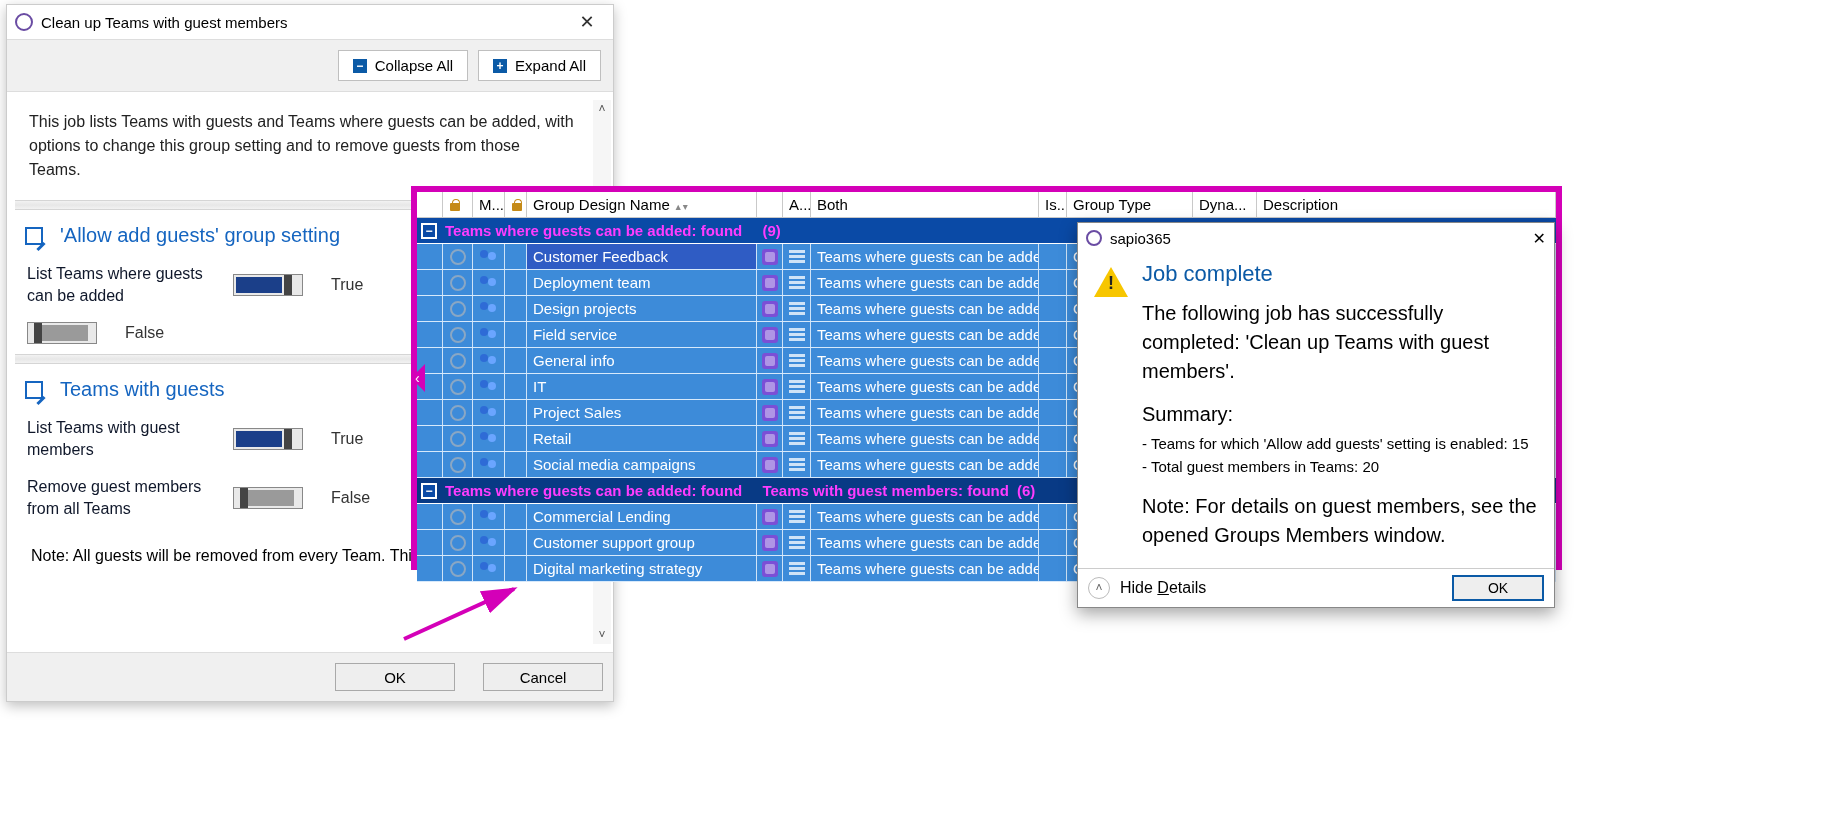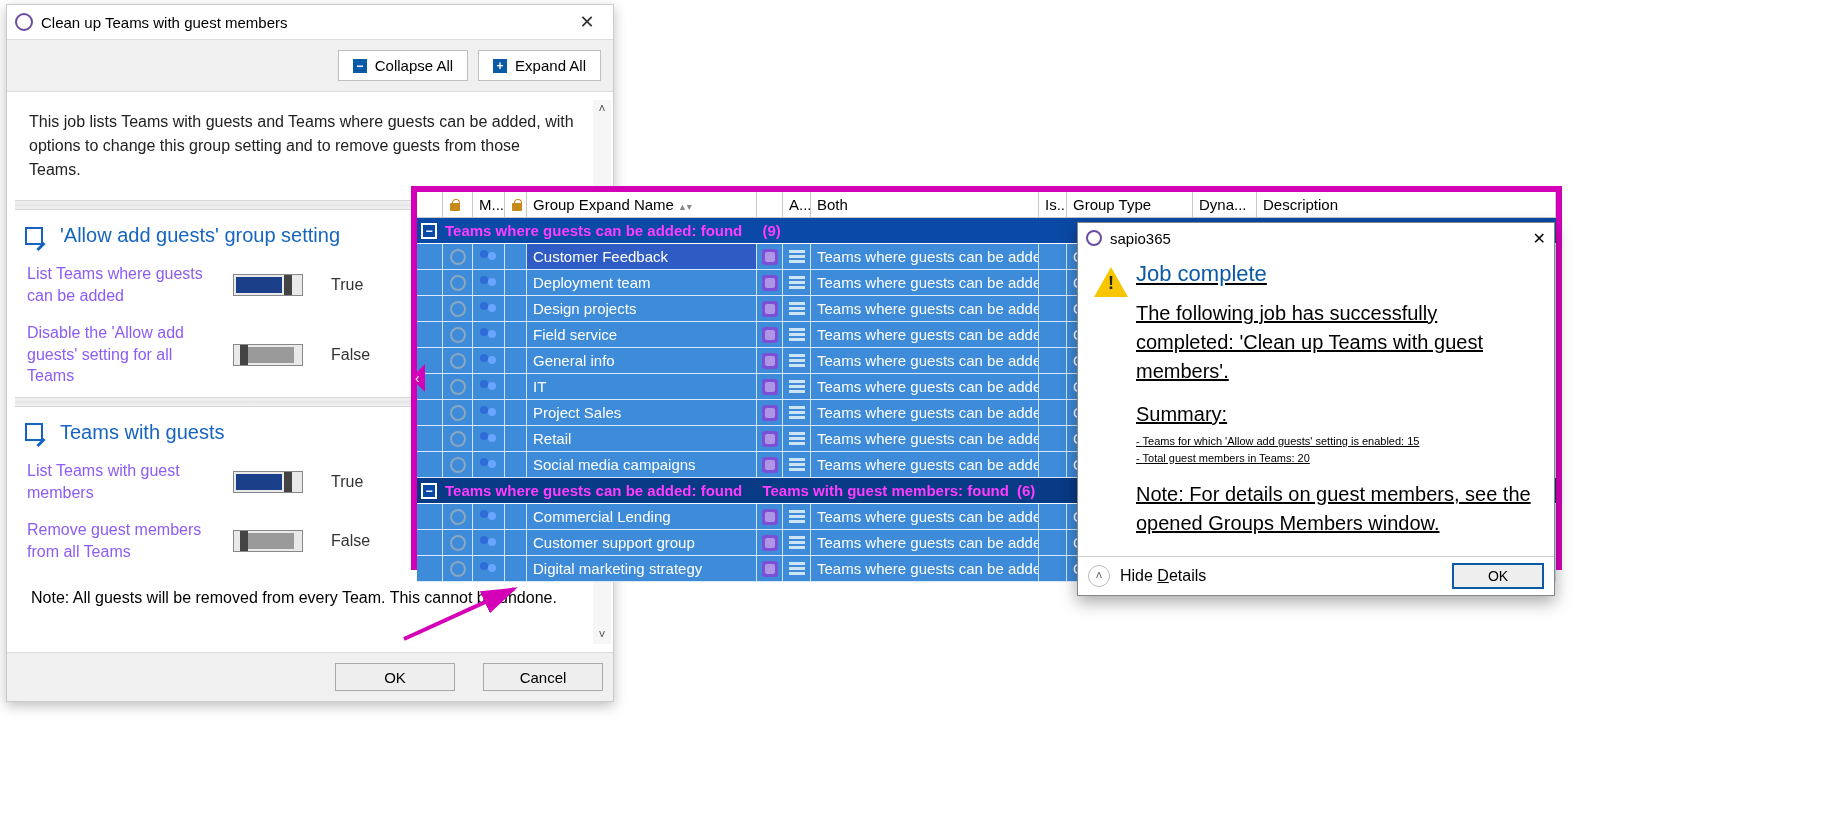--- a/index.html
+++ b/index.html
@@ -40,21 +40,21 @@
   .vscroll .ar.up{top:0;} .vscroll .ar.dn{bottom:0;}
   .desc { padding:10px 14px 18px; font-size:16px; line-height:1.5; color:#222;}
   .strip { height:10px; background: linear-gradient(#f2f2f2,#e7e7e7,#f2f2f2); border-top:1px solid #d5d5d5; border-bottom:1px solid #d5d5d5;}
   .section-h {
     color:#1565c0; font-size:20px; padding:14px 10px 10px; display:flex; align-items:center; gap:17px;
   }
   .edit-icon{ width:18px;height:18px; display:inline-block; position:relative;}
   .edit-icon::before{content:"";position:absolute;left:0;top:0;width:14px;height:14px;border:2px solid #1565c0;}
   .edit-icon::after{content:"";position:absolute;right:-3px;bottom:-3px;width:10px;height:3px;background:#1565c0;transform:rotate(-45deg);}
   .optrow { display:flex; align-items:center; padding:6px 12px 10px; gap:16px;}
-  .optrow .lbl { flex: 0 0 190px; font-size:16px; color:#8b5cf6; line-height:1.35;}
+  .optrow .lbl { flex: 0 0 190px; font-size:16px; color:#0f172a; line-height:1.35;}
   .toggle { width:70px; height:22px; border:1px solid #888; position:relative; background:#e9e9e9;}
   .toggle .bar{ position:absolute; top:2px; bottom:2px; left:2px; width:46px; background:#1b3f89;}
   .toggle .knob{position:absolute; top:0; bottom:0; width:8px; background:#444;}
   .toggle.on .knob{ right:10px;}
   .toggle.off .bar{ background:#9a9a9a; left:14px;}
   .toggle.off .knob{ left:6px;}
   .tlabel{ font-size:16px; color:#333; margin-left:12px;}
   .note { padding:14px 16px; font-size:16px; line-height:1.5; background:#fff;}
   .dlg1-footer{
     background:#f0f0f0; border-top:1px solid #ddd; padding:10px; display:flex; justify-content:flex-end; gap:28px;
@@ -123,29 +123,29 @@
   .w-dyn{width:64px;flex:0 0 64px;}
   .w-desc{flex:1;}
 
   
   .dlg2 {
     position:absolute; left:1077px; top:222px; width:478px;
     background:#fff; border:1px solid #888; box-shadow:0 6px 16px rgba(0,0,0,.35);
   }
   .dlg2-title{ height:30px; display:flex; align-items:center; padding:12px 8px; font-size:15px;}
   .dlg2-title .x{margin-left:auto; font-size:16px;}
-  .dlg2-body{ padding:8px 16px 4px; display:flex; gap:8px;text-decoration:underline;}
+  .dlg2-body{ padding:8px 16px 4px; display:flex; gap:14px;}
   .warn{
     width:34px;height:30px;position:relative;flex:0 0 34px;margin-top:6px;
   }
   .warn::before{content:"";position:absolute;left:0;bottom:0;border-left:17px solid transparent;border-right:17px solid transparent;border-bottom:30px solid #f7c600;}
   .warn::after{content:"!";position:absolute;left:0;right:0;top:6px;text-align:center;font-weight:bold;color:#222;font-size:18px;}
   .dlg2 h2{color:#0b5aa6;font-weight:400;font-size:22px;margin:0 0 12px;}
   .dlg2 p{margin:0 0 14px;font-size:20px;line-height:1.45;}
-  .dlg2 ul{margin:4px 0 14px 0;padding:0;list-style:none;font-size:11px;line-height:1.5;}
+  .dlg2 ul{margin:4px 0 14px 0;padding:0;list-style:none;font-size:15px;line-height:1.5;}
   .dlg2 ul li::before{content:"- ";}
   .dlg2-foot{border-top:1px solid #ccc;padding:6px 10px;display:flex;align-items:center;}
   .chev{width:22px;height:22px;border:1px solid #bbb;border-radius:50%;display:inline-flex;align-items:center;justify-content:center;font-size:12px;color:#666;margin-right:10px;}
   .okbtn{margin-left:auto;width:92px;height:26px;border:2px solid #0b5aa6;background:#eee;font-size:14px;}
 
   
   .arrow{
     position:absolute; left:394px; top:584px; width:130px; height:60px; pointer-events:none;
   }
   .arrow svg{width:100%;height:100%;}
@@ -180,21 +180,20 @@
       </div>
       <div class="optrow">
         <div class="lbl">List Teams where guests can be added</div>
         <div class="toggle on">
             <span class="bar"></span>
             <span class="knob"></span>
           </div>
         <span class="tlabel">True</span>
       </div>
       <div class="optrow">
-        <div class="lbl">Disable the 'Allow add guests' setting for all Teams</div>
         <div class="toggle off">
             <span class="bar"></span>
             <span class="knob"></span>
           </div>
         <span class="tlabel">False</span>
       </div>
       <div class="strip"></div>
 
       <div class="section-h">
         <span class="edit-icon"></span>
@@ -240,21 +239,21 @@
     <div class="gcol w-r">
         <span class="lockico"></span>
       </div>
     <div class="gcol w-m">
         <span>M...</span>
       </div>
     <div class="gcol w-l2">
         <span class="lockico"></span>
       </div>
     <div class="gcol w-name">
-        <span class="sort">Group Expand Name</span>
+        <span class="sort">Group Design Name</span>
         <span class="flt"></span>
       </div>
     <div class="gcol w-t"></div>
     <div class="gcol w-a">
         <span>A...</span>
       </div>
     <div class="gcol w-both">
         <span>Both</span>
       </div>
     <div class="gcol w-is">

